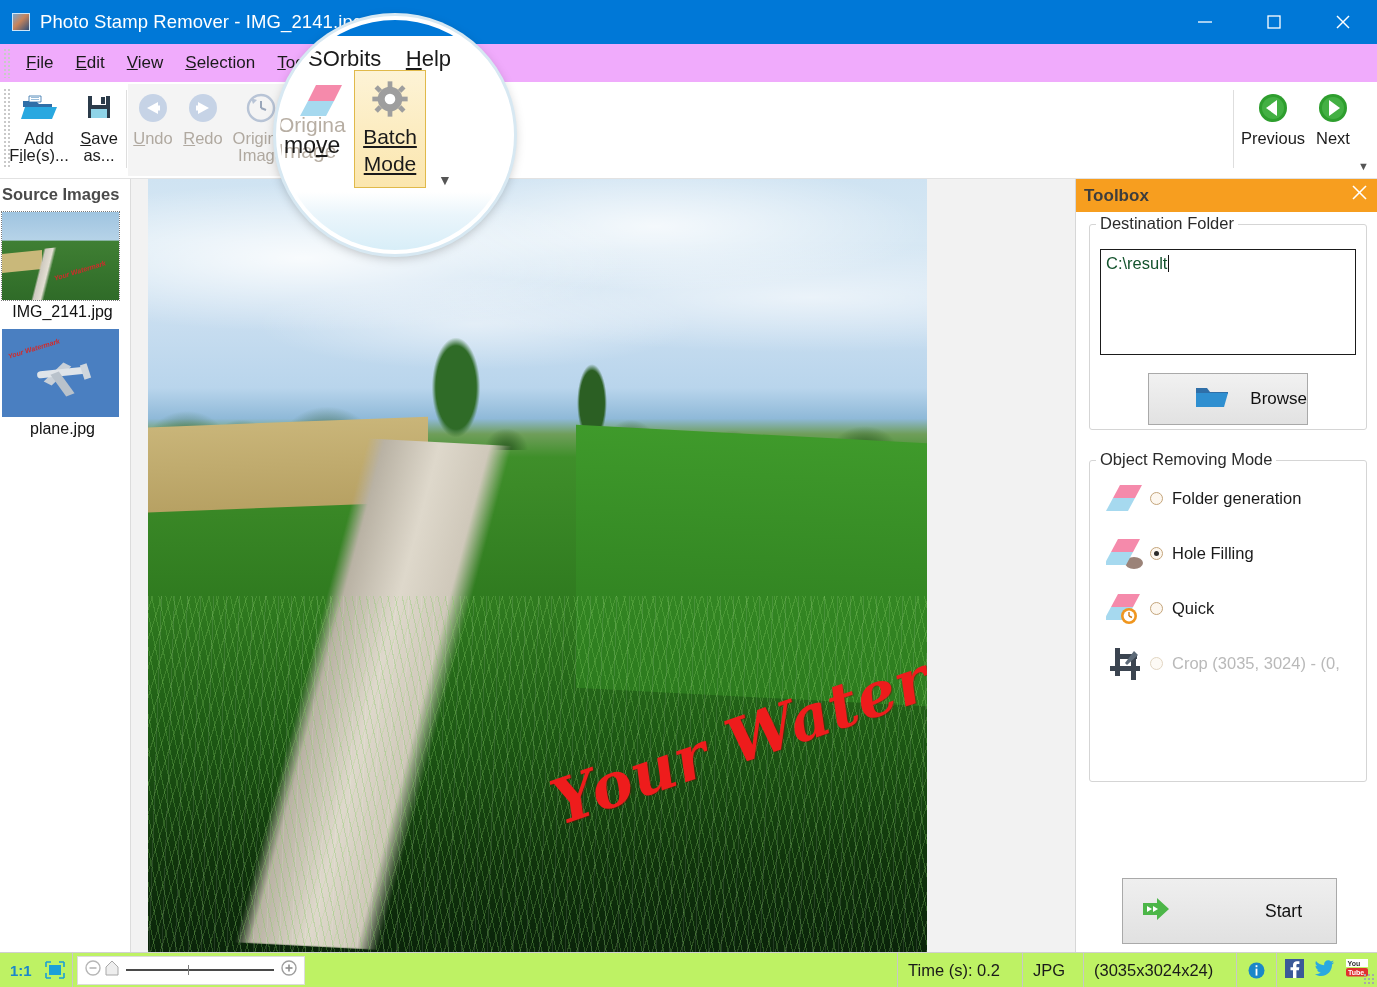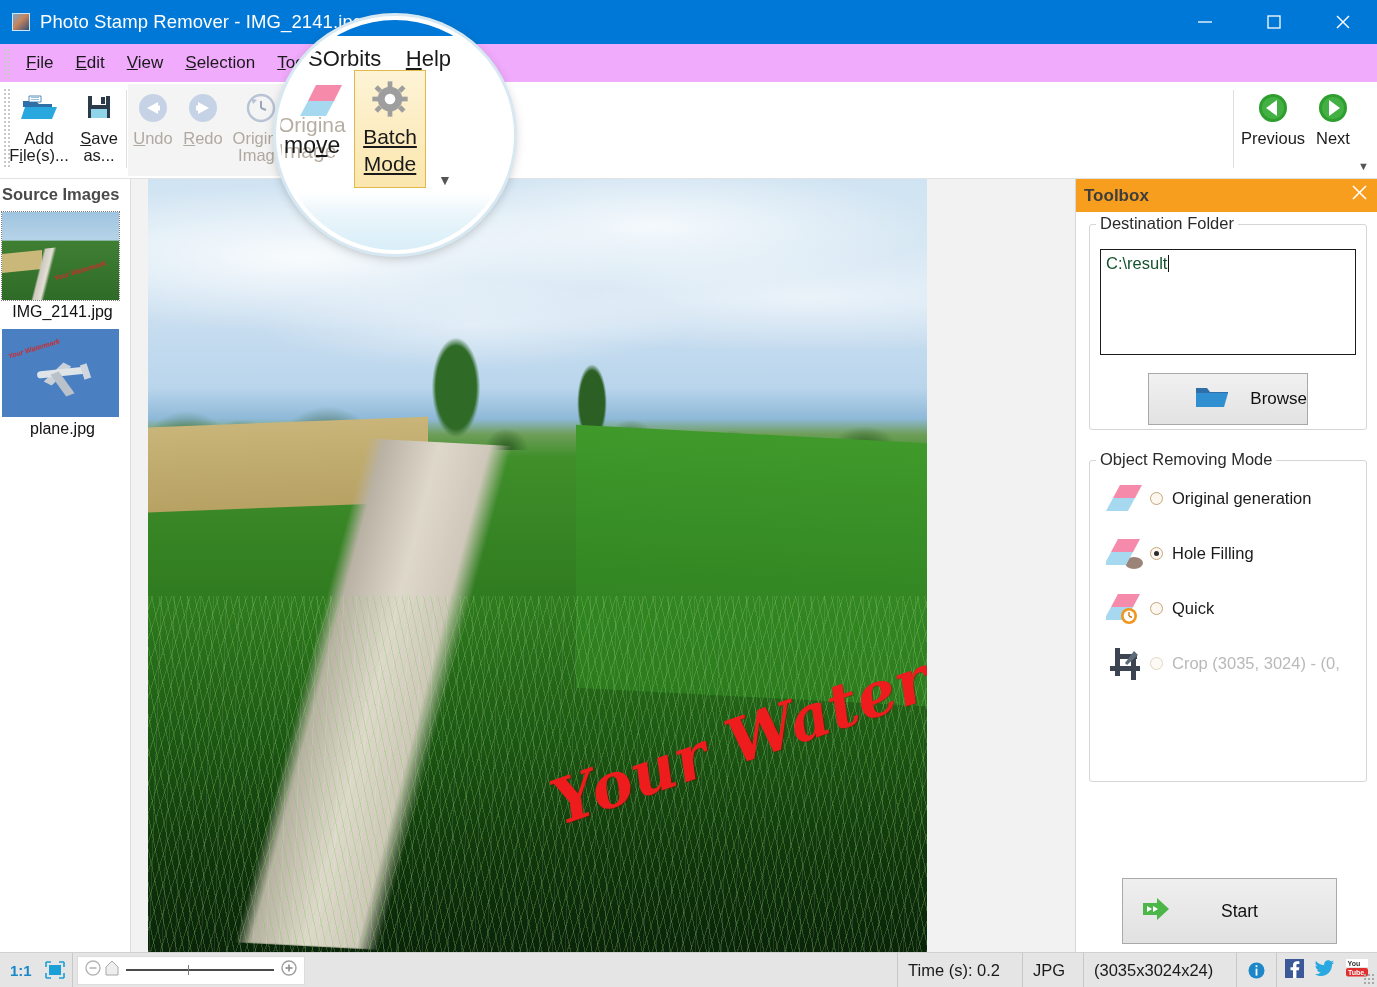--- a/index.html
+++ b/index.html
@@ -274,26 +274,26 @@
   .orm-label { font-size: 16.5px; color:#1a1a1a; white-space: nowrap; }
   .orm-row.disabled .orm-label { color:#b9b9b9; }
   .orm-row.disabled .radio { border-color:#e2d6c2; background:#fdfaf5; }
   .start-btn {
     position:absolute; left: 1122px; top: 878px; width: 215px; height: 66px;
     background: linear-gradient(to bottom,#efefef,#e1e1e1);
     border: 1px solid #a9a9a9;
     display:flex; align-items:center; font-size: 17.5px; color:#111;
   }
   .start-btn .arrow { margin-left: 18px; }
-  .start-btn .lbl { flex:1; text-align:center; margin-right: 34px; }
+  .start-btn .lbl { flex:1; text-align:right; margin-right: 34px; }
 
   
   .statusbar {
     position:absolute; left:0; top: 952px; width: 1377px; height: 35px;
-    background:#e5e5e5; border-top: 1px solid #d0d0d0;
+    background:#bef264; border-top: 1px solid #d0d0d0;
     display:flex; align-items:center;
   }
   .sb-cell { height:35px; display:flex; align-items:center; padding: 0 10px; }
   .sb-div { width:1px; height:35px; background:#c8c8c8; }
   .sb-11 { color:#1b87c9; font-weight:bold; font-size:15px; padding-left:10px; padding-right:6px;}
   .zoom-widget {
     width: 228px; height: 29px; background:#ffffff; border:1px solid #dcdcdc;
     display:flex; align-items:center; padding: 0 6px; gap: 2px; margin-left: 4px;
   }
   .zoom-track { flex:1; height:2px; background:#4a4a4a; position:relative; margin: 0 4px; }
@@ -588,21 +588,21 @@
 
       <div style="padding-top:10px;">
         <div class="orm-row">
           <span class="orm-icon">
             <svg width="42" height="34" viewBox="0 0 42 34">
               <path d="M14 3 L36 3 L29 16 L7 16 Z" fill="#f58aab"></path>
               <path d="M7 16 L29 16 L22 29 L0 29 Z" fill="#a6d9ef"></path>
             </svg>
           </span>
           <span class="radio"></span>
-          <span class="orm-label">Original generation</span>
+          <span class="orm-label">Folder generation</span>
         </div>
 
 
         <div class="orm-row">
           <span class="orm-icon">
             <svg width="42" height="34" viewBox="0 0 42 34">
               <ellipse cx="28" cy="26" rx="9" ry="6" fill="#9b8378"></ellipse>
               <path d="M12 2 L34 2 L27 15 L5 15 Z" fill="#f58aab"></path>
               <path d="M5 15 L27 15 L20 28 L-2 28 Z" fill="#a6d9ef"></path>
             </svg>

